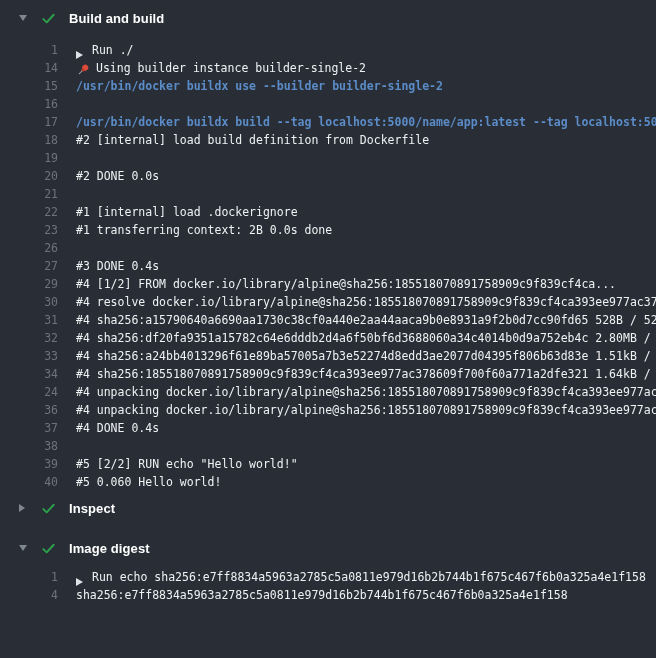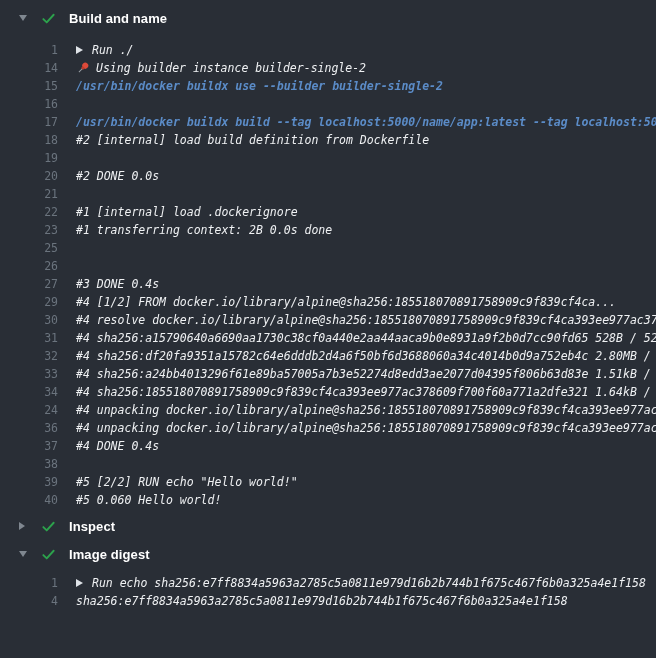--- a/index.html
+++ b/index.html
@@ -8,82 +8,81 @@
     background:#292e36;
     font-family:"Liberation Sans", sans-serif;
   }
   .log-root{width:656px;height:658px;overflow:hidden;}
   
   .section-header{
     display:flex;align-items:center;height:28px;cursor:pointer;
     padding-left:19px;
   }
   .section-header.first{height:36px;}
-  .section-header.gap-top{margin-top:0;align-items:center;}
+  .section-header.gap-top{margin-top:12px;align-items:center;}
   .chev{width:12px;display:flex;justify-content:flex-start;}
   .tri-down{width:0;height:0;border-left:4.5px solid transparent;border-right:4.5px solid transparent;border-top:6px solid #7f8790;}
   .tri-right{width:0;height:0;border-top:4.5px solid transparent;border-bottom:4.5px solid transparent;border-left:6px solid #7f8790;}
   .check{margin-left:10px;display:flex;align-items:center;}
   .section-title{
     margin-left:13px;color:#ffffff;font-size:13px;font-weight:700;
     letter-spacing:.1px;
   }
   
   .section-lines{padding-top:5px;padding-bottom:3px;}
   .section-lines.digest{padding-top:6px;}
   .log-line{
     display:flex;height:18px;line-height:18px;white-space:pre;overflow:hidden;
     font-family:"DejaVu Sans Mono", monospace;font-size:11.5px;
   }
   .gutter{
     width:58px;flex:0 0 58px;text-align:right;color:#6b747e;cursor:pointer;
     user-select:none;
   }
-  .content{margin-left:18px;color:#eff1f3;display:flex;align-items:center;white-space:pre;font-style:italic;}
+  .content{margin-left:18px;color:#eff1f3;display:flex;align-items:flex-end;white-space:pre;}
   .content.blue{color:#5b8cc8;font-weight:bold;}
   .play{
     width:0;height:0;border-top:4.5px solid transparent;border-bottom:4.5px solid transparent;
     border-left:7px solid #dfe3e8;margin-right:9px;flex:0 0 auto;cursor:pointer;
   }
   .emoji{width:14px;height:14px;margin-right:6px;flex:0 0 auto;}
 </style>
 </head>
 <body>
 
 <div class="log-root" id="log-root">
     <div class="section-header first">
       <span class="chev">
         <span class="tri-down"></span>
       </span>
       <span class="check">
         <svg width="15" height="15" viewBox="0 0 16 16">
           <path d="M2.5 8.6l3.6 3.6L13.5 4" fill="none" stroke="#2ca24c" stroke-width="2" stroke-linecap="round" stroke-linejoin="round"></path>
         </svg>
       </span>
-      <span class="section-title">Build and name</span>
+      <span class="section-title">Build and build</span>
     </div>
     <div class="section-lines">
       <div class="log-line"><span class="gutter">1</span><span class="content"><span class="play"></span><span>Run ./</span></span></div>
       <div class="log-line"><span class="gutter">14</span><span class="content"><span style="display: flex;"><svg class="emoji" viewBox="0 0 14 14">
               <g transform="rotate(45 7 7)">
                 <circle cx="7" cy="3.8" r="3" fill="#dd4a3a"></circle>
                 <rect x="5.6" y="5.8" width="2.8" height="2.6" rx="0.6" fill="#c23c2c"></rect>
                 <rect x="6.55" y="8.2" width="0.9" height="4.6" fill="#9aa0a6"></rect>
               </g>
             </svg></span><span>Using builder instance builder-single-2</span></span></div>
       <div class="log-line"><span class="gutter">15</span><span class="content blue"><span>/usr/bin/docker buildx use --builder builder-single-2</span></span></div>
       <div class="log-line"><span class="gutter">16</span></div>
       <div class="log-line"><span class="gutter">17</span><span class="content blue"><span>/usr/bin/docker buildx build --tag localhost:5000/name/app:latest --tag localhost:5000</span></span></div>
       <div class="log-line"><span class="gutter">18</span><span class="content"><span>#2 [internal] load build definition from Dockerfile</span></span></div>
       <div class="log-line"><span class="gutter">19</span></div>
       <div class="log-line"><span class="gutter">20</span><span class="content"><span>#2 DONE 0.0s</span></span></div>
       <div class="log-line"><span class="gutter">21</span><span class="content"><span></span></span></div>
       <div class="log-line"><span class="gutter">22</span><span class="content"><span>#1 [internal] load .dockerignore</span></span></div>
       <div class="log-line"><span class="gutter">23</span><span class="content"><span>#1 transferring context: 2B 0.0s done</span></span></div>
-      <div class="log-line"><span class="gutter">25</span><span class="content"><span></span></span></div>
       <div class="log-line"><span class="gutter">26</span></div>
       <div class="log-line"><span class="gutter">27</span><span class="content"><span>#3 DONE 0.4s</span></span></div>
       <div class="log-line"><span class="gutter">29</span><span class="content"><span>#4 [1/2] FROM docker.io/library/alpine@sha256:185518070891758909c9f839cf4ca...</span></span></div>
       <div class="log-line"><span class="gutter">30</span><span class="content"><span>#4 resolve docker.io/library/alpine@sha256:185518070891758909c9f839cf4ca393ee977ac378609f700f60a771a2dfe321</span></span></div>
       <div class="log-line"><span class="gutter">31</span><span class="content"><span>#4 sha256:a15790640a6690aa1730c38cf0a440e2aa44aaca9b0e8931a9f2b0d7cc90fd65 528B / 528B</span></span></div>
       <div class="log-line"><span class="gutter">32</span><span class="content"><span>#4 sha256:df20fa9351a15782c64e6dddb2d4a6f50bf6d3688060a34c4014b0d9a752eb4c 2.80MB / 2.80MB</span></span></div>
       <div class="log-line"><span class="gutter">33</span><span class="content"><span>#4 sha256:a24bb4013296f61e89ba57005a7b3e52274d8edd3ae2077d04395f806b63d83e 1.51kB / 1.51kB</span></span></div>
       <div class="log-line"><span class="gutter">34</span><span class="content"><span>#4 sha256:185518070891758909c9f839cf4ca393ee977ac378609f700f60a771a2dfe321 1.64kB / 1.64kB</span></span></div>
       <div class="log-line"><span class="gutter">24</span><span class="content"><span>#4 unpacking docker.io/library/alpine@sha256:185518070891758909c9f839cf4ca393ee977ac378609f700f60a771a2dfe321</span></span></div>
       <div class="log-line"><span class="gutter">36</span><span class="content"><span>#4 unpacking docker.io/library/alpine@sha256:185518070891758909c9f839cf4ca393ee977ac378609f700f60a771a2dfe321</span></span></div>

